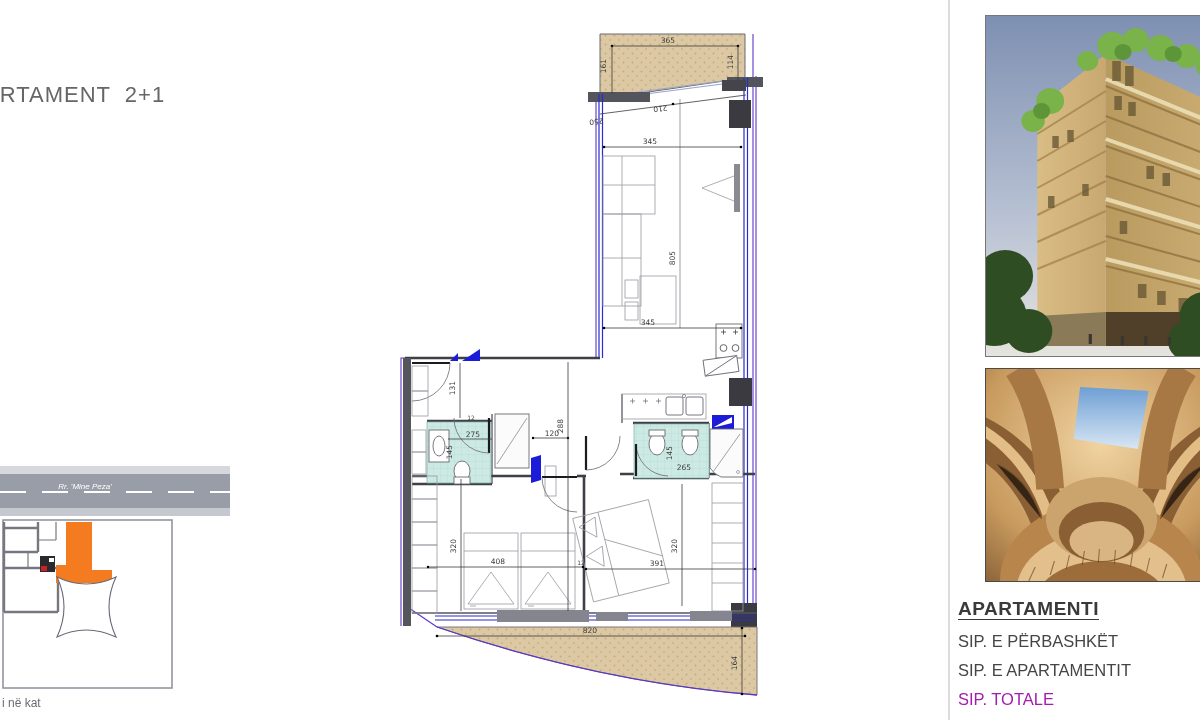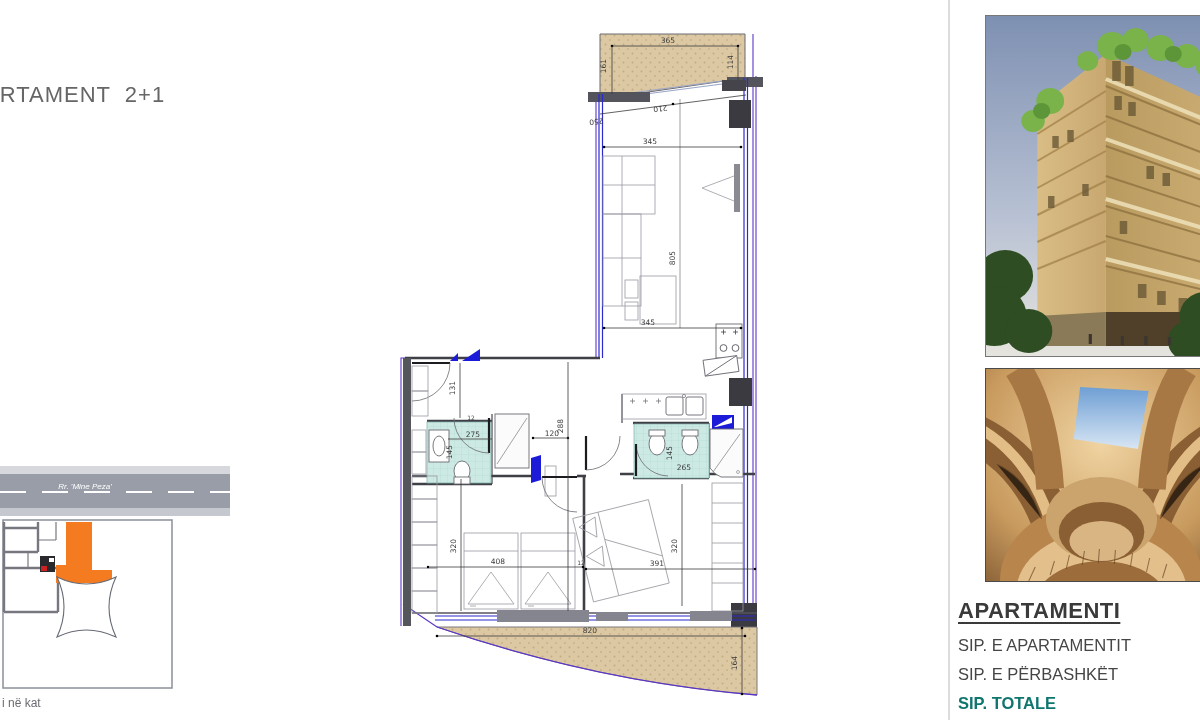--- a/index.html
+++ b/index.html
@@ -7,24 +7,24 @@
         font-family:"Liberation Sans", sans-serif;}
   .title{position:absolute;left:-16px;top:82px;font-size:22px;color:#666;letter-spacing:1px;
          white-space:pre;font-weight:400;}
   .caption{position:absolute;left:2px;top:696px;font-size:12px;color:#6b6b73;}
   .divider{position:absolute;left:948px;top:0;width:2px;height:720px;background:#dcdcdc;}
   .photo{position:absolute;left:985px;width:230px;background:#fff;}
   .photo1{top:15px;height:340px;border:1px solid #777;}
   .photo2{top:368px;height:212px;border:1px solid #4a4a4a;}
   .photo svg{display:block;width:100%;height:100%;}
   .sidebar-text{position:absolute;left:958px;top:598px;width:240px;color:#3c3c3c;}
-  .sb-title{font-size:22px;font-weight:700;letter-spacing:0.5px;text-decoration:underline;
+  .sb-title{font-size:19px;font-weight:700;letter-spacing:0.5px;text-decoration:underline;
             text-underline-offset:4px;margin:0 0 12px 0;color:#3a3a3a;}
   .sb-row{font-size:16.5px;margin:0 0 10px 0;color:#454545;}
-  .sb-row.total{font-weight:700;color:#0f766e;}
+  .sb-row.total{font-weight:400;color:#a21caf;}
   .planwrap{position:absolute;left:395px;top:24px;width:392px;height:692px;}
   .sitewrap{position:absolute;left:0;top:460px;width:245px;height:250px;font-style:italic;}
   svg text.dim{font-family:"DejaVu Sans", sans-serif;font-size:7.5px;fill:#3b3b3b;}
   svg text.dimsm{font-family:"DejaVu Sans", sans-serif;font-size:6px;fill:#4b4b4b;}
   svg .dimline{stroke:#3b3b3b;stroke-width:0.8;}
   svg .thin{stroke:#9a9aa2;stroke-width:0.8;fill:none;}
   svg .wall{stroke:#3f3f46;stroke-width:2.6;fill:none;}
   svg .wallthin{stroke:#55555c;stroke-width:1.3;fill:none;}
   svg .blue{stroke:#2a2ace;stroke-width:1.2;fill:none;}
   svg .purple{stroke:#5b35c8;stroke-width:1.1;fill:none;}
@@ -497,18 +497,18 @@
       </g>
       <g stroke="#5e3f20" stroke-width="1" opacity="0.6">
         <path d="M10,95 Q40,110 52,150"></path>
           <path d="M205,95 Q175,110 163,150"></path>
       </g>
     </svg>
   </div>
 
   <div class="sidebar-text">
     <p class="sb-title">APARTAMENTI</p>
+    <p class="sb-row">SIP. E PËRBASHKËT</p>
     <p class="sb-row">SIP. E APARTAMENTIT</p>
-    <p class="sb-row">SIP. E PËRBASHKËT</p>
     <p class="sb-row total">SIP. TOTALE</p>
   </div>
 
 </div>
 
 </body></html>

